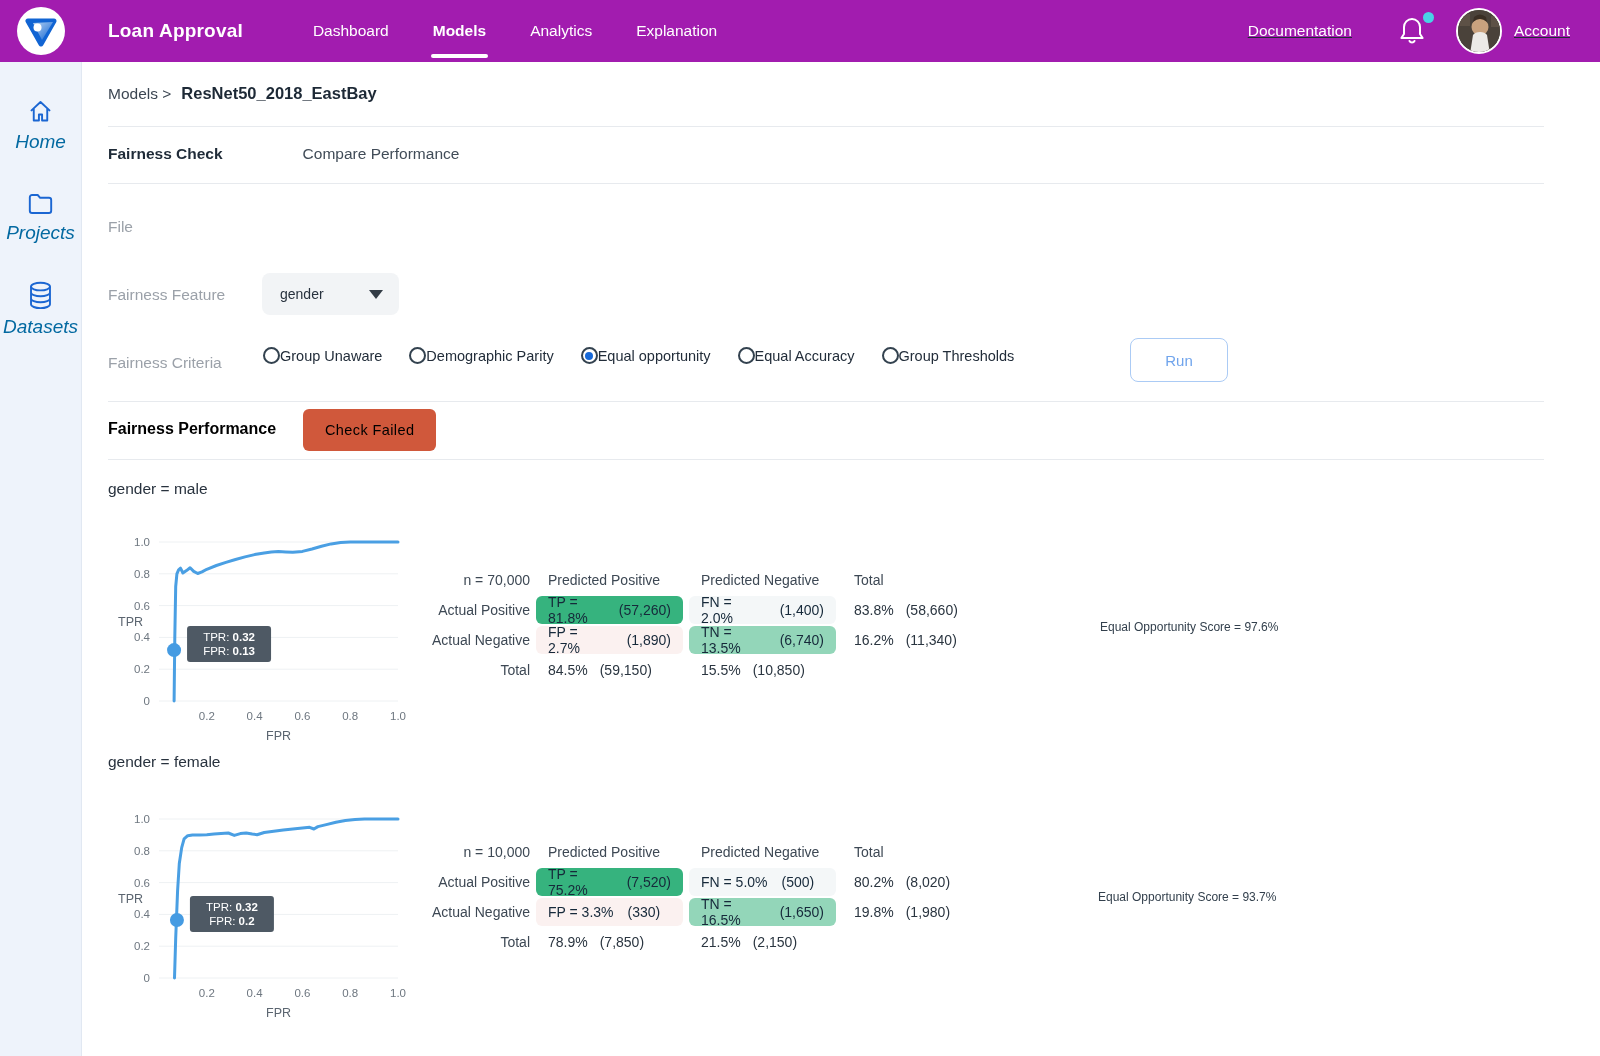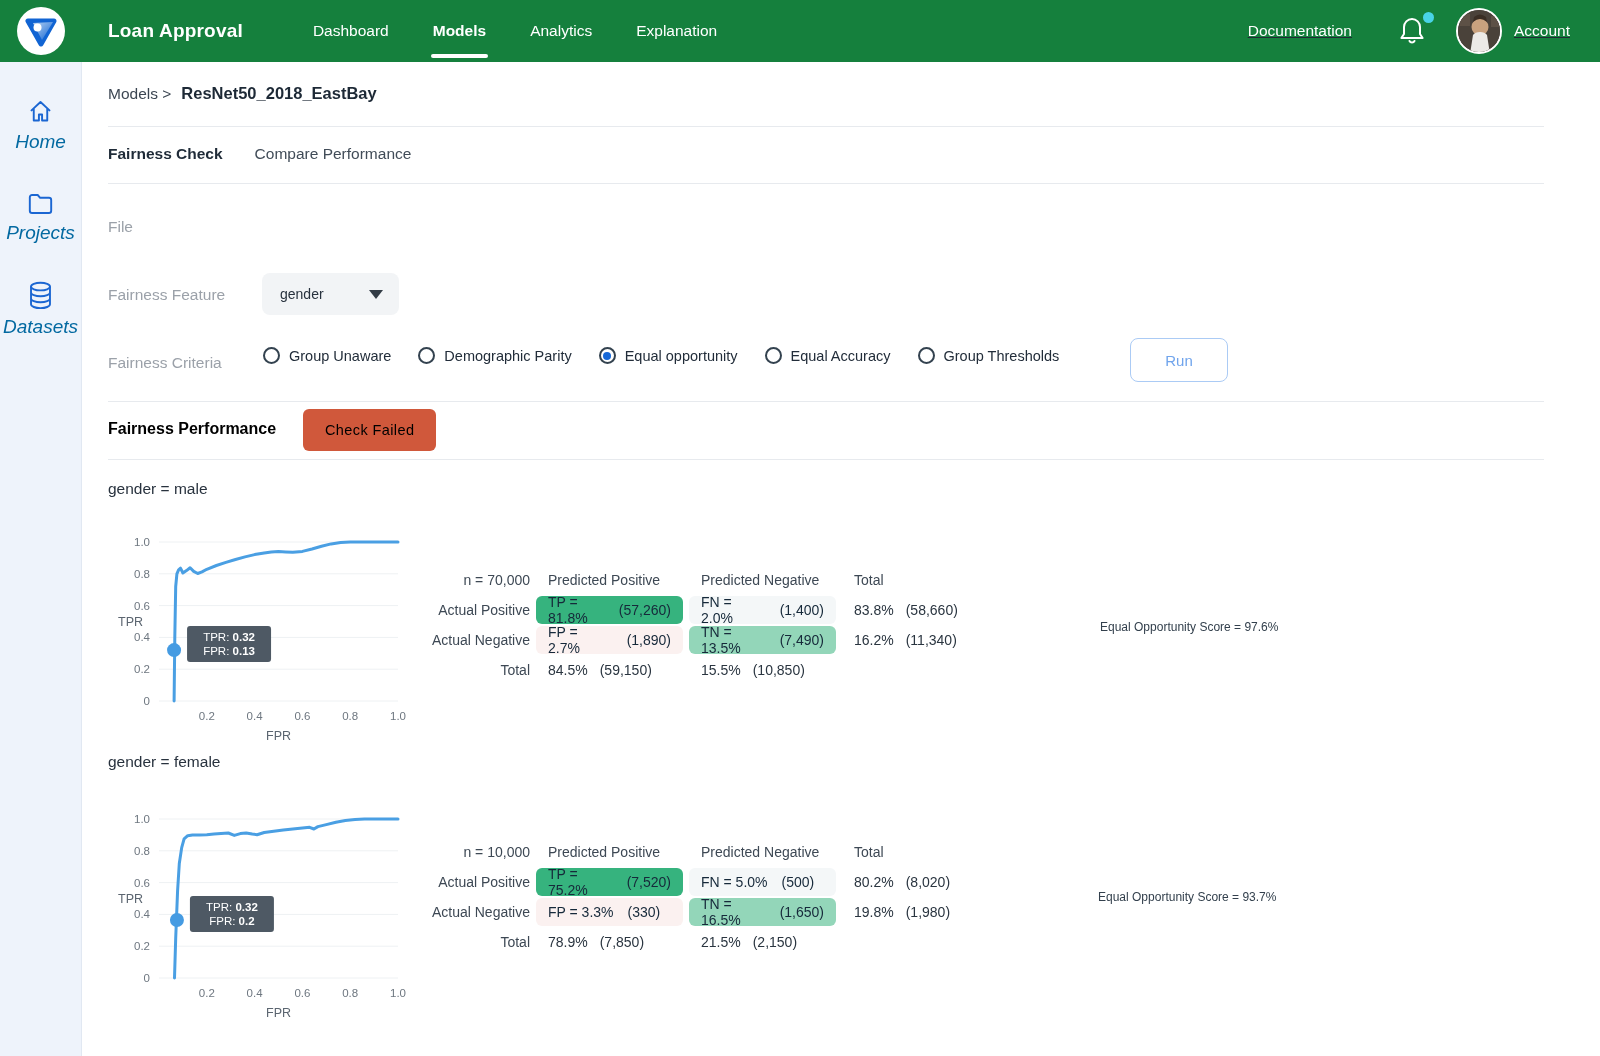--- a/index.html
+++ b/index.html
@@ -1,21 +1,21 @@
 <!DOCTYPE html>
 <html><head>
 <meta charset="utf-8">
 <style>
   * { box-sizing: border-box; }
   html,body { margin:0; padding:0; background:#fff; }
   body { font-family:"Liberation Sans", sans-serif; color:#212b36; }
   .page { position:relative; width:1600px; height:1056px; background:#fff; overflow:hidden; }
 
   
-  .topbar { position:absolute; top:0; left:0; width:1600px; height:62px; background:#15803d; display:flex; align-items:center; }
+  .topbar { position:absolute; top:0; left:0; width:1600px; height:62px; background:#a21caf; display:flex; align-items:center; }
   .logo-wrap { width:82px; display:flex; justify-content:center; align-items:center; }
   .logo-circle { width:48px; height:48px; border-radius:50%; background:#fff; display:flex; align-items:center; justify-content:center; }
   .app-title { color:#fff; font-size:19px; font-weight:bold; margin-left:26px; letter-spacing:.2px; }
   .topnav { display:flex; margin-left:70px; gap:44px; align-items:center; }
   .topnav-item { color:#fff; font-size:15.5px; cursor:pointer; position:relative; line-height:62px; height:62px; }
   .topnav-item.active { font-weight:bold; }
   .topnav-item.active::after { content:""; position:absolute; left:-2px; right:-2px; bottom:4px; height:4px; background:#fff; border-radius:2px; }
   .top-right { margin-left:auto; display:flex; align-items:center; padding-right:30px;text-decoration:underline; }
   .doc-link { color:#fff; font-size:15.5px; cursor:pointer; }
   .bell-wrap { position:relative; margin-left:46px; width:30px; height:34px; cursor:pointer; }
@@ -25,31 +25,31 @@
 
   
   .sidebar { position:absolute; top:62px; left:0; width:82px; height:994px; background:#eef3fb; border-right:1px solid #e1e8f2; }
   .side-item { position:absolute; left:0; width:100%; display:flex; flex-direction:column; align-items:center; gap:6px; cursor:pointer; }
   .side-item .lbl { color:#0369a1; font-size:19px;font-style:italic; }
 
   
   .divider { position:absolute; left:108px; right:56px; height:1px; background:#e7eaee; }
   .crumb { position:absolute; left:108px; top:84px; font-size:15.5px; color:#3c4652; }
   .crumb .model { font-size:16.5px; font-weight:bold; color:#1d2936; margin-left:10px; }
-  .tabs { position:absolute; left:108px; top:145px; display:flex; gap:32px; }
+  .tabs { position:absolute; left:108px; top:145px; display:flex; gap:80px; }
   .tab { font-size:15.5px; color:#414c58; cursor:pointer; }
   .tab.active { font-weight:bold; color:#1f2b38; }
 
   .form-label { position:absolute; left:108px; font-size:15.5px; color:#9ba1a9; }
   .dropdown { position:absolute; background:#f2f4f6; border-radius:8px; height:42px; display:flex; align-items:center; padding:0 16px 0 18px; cursor:pointer; }
   .dropdown .val { font-size:14px; color:#28323e; }
   .dd-arrow { width:0; height:0; border-left:7px solid transparent; border-right:7px solid transparent; border-top:9px solid #333c46; margin-left:auto; }
 
   .criteria-row { position:absolute; left:263px; top:347px; display:flex; align-items:center; gap:27px; }
-  .radio-opt { display:flex; align-items:center; gap:9px; cursor:pointer;justify-content:space-between; }
+  .radio-opt { display:flex; align-items:center; cursor:pointer;justify-content:space-between; }
   .radio-circ { width:17px; height:17px; border-radius:50%; border:2px solid #33424f; display:flex; align-items:center; justify-content:center; background:#fff; }
   .radio-circ.checked::after { content:""; width:8px; height:8px; border-radius:50%; background:#1668d8; }
   .radio-lbl { font-size:14.5px; color:#222d3a; }
   .run-btn { position:absolute; left:1130px; top:338px; width:98px; height:44px; background:#fff; border:1px solid #abcbf5; border-radius:8px; color:#70a4ec; font-size:15px; font-family:inherit; cursor:pointer; }
 
   .perf-label { position:absolute; left:108px; top:420px; font-size:16px; font-weight:bold; color:#000000; }
   .status-badge { position:absolute; left:303px; top:409px; height:42px; line-height:42px; padding:0 22px; background:#d0583b; border-radius:6px; color:#000000; font-size:14.5px; letter-spacing:.4px; }
 
   .group-title { position:absolute; left:108px; font-size:15.5px; color:#28323e; }
 
@@ -240,21 +240,21 @@
         <span>(58,660)</span>
       </div>
 
     <div class="r right">Actual Negative</div>
     <div class="r cell fp">
         <span>FP = 2.7%</span>
         <span>(1,890)</span>
       </div>
     <div class="r cell tn">
         <span>TN = 13.5%</span>
-        <span>(7,490)</span>
+        <span>(6,740)</span>
       </div>
     <div class="r pad tot-pair">
         <span>16.2%</span>
         <span>(11,340)</span>
       </div>
 
     <div class="r right">Total</div>
     <div class="r pad tot-pair">
         <span>84.5%</span>
         <span>(59,150)</span>

